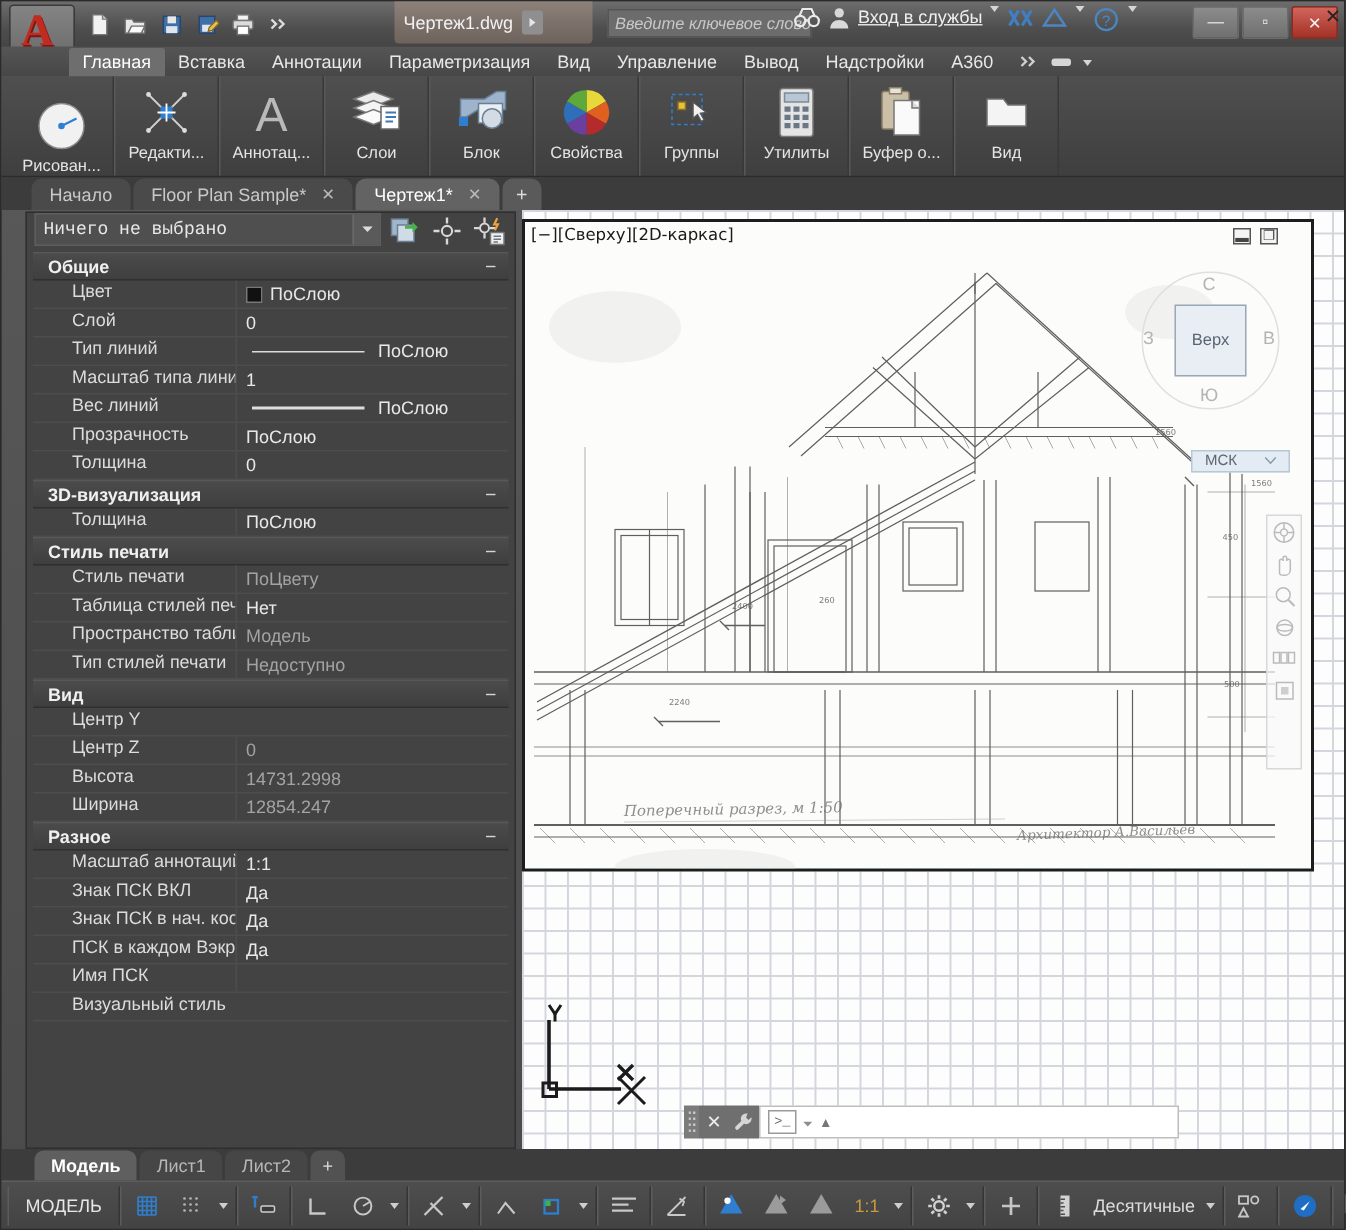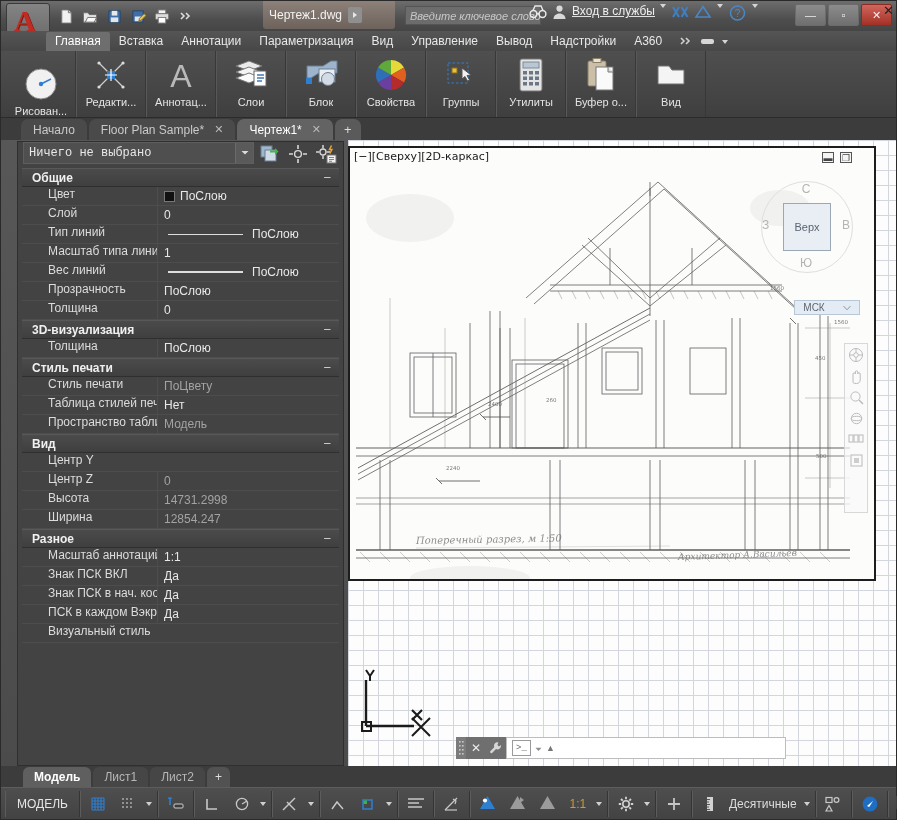--- a/index.html
+++ b/index.html
@@ -1001,20 +1001,24 @@
         <span class="pv dim">ПоЦвету</span>
       </div>
       <div class="prow">
         <span class="pk">Таблица стилей печ...</span>
         <span class="pv">Нет</span>
       </div>
       <div class="prow">
         <span class="pk">Пространство табли...</span>
         <span class="pv dim">Модель</span>
       </div>
+      <div class="prow">
+        <span class="pk">Тип стилей печати</span>
+        <span class="pv dim">Недоступно</span>
+      </div>
 
       <div class="grphdr">
         <span class="gname">Вид</span>
         <span class="gmin">−</span>
       </div>
       <div class="prow">
         <span class="pk">Центр Y</span>
       </div>
       <div class="prow">
         <span class="pk">Центр Z</span>
@@ -1043,18 +1047,22 @@
       </div>
       <div class="prow">
         <span class="pk">Знак ПСК в нач. коо...</span>
         <span class="pv">Да</span>
       </div>
       <div class="prow">
         <span class="pk">ПСК в каждом Вэкр...</span>
         <span class="pv">Да</span>
       </div>
       <div class="prow">
+        <span class="pk">Имя ПСК</span>
+        <span class="pv"></span>
+      </div>
+      <div class="prow">
         <span class="pk">Визуальный стиль</span>
       </div>
     </div>
   </div>
 
 </div>
 
 </body></html>

